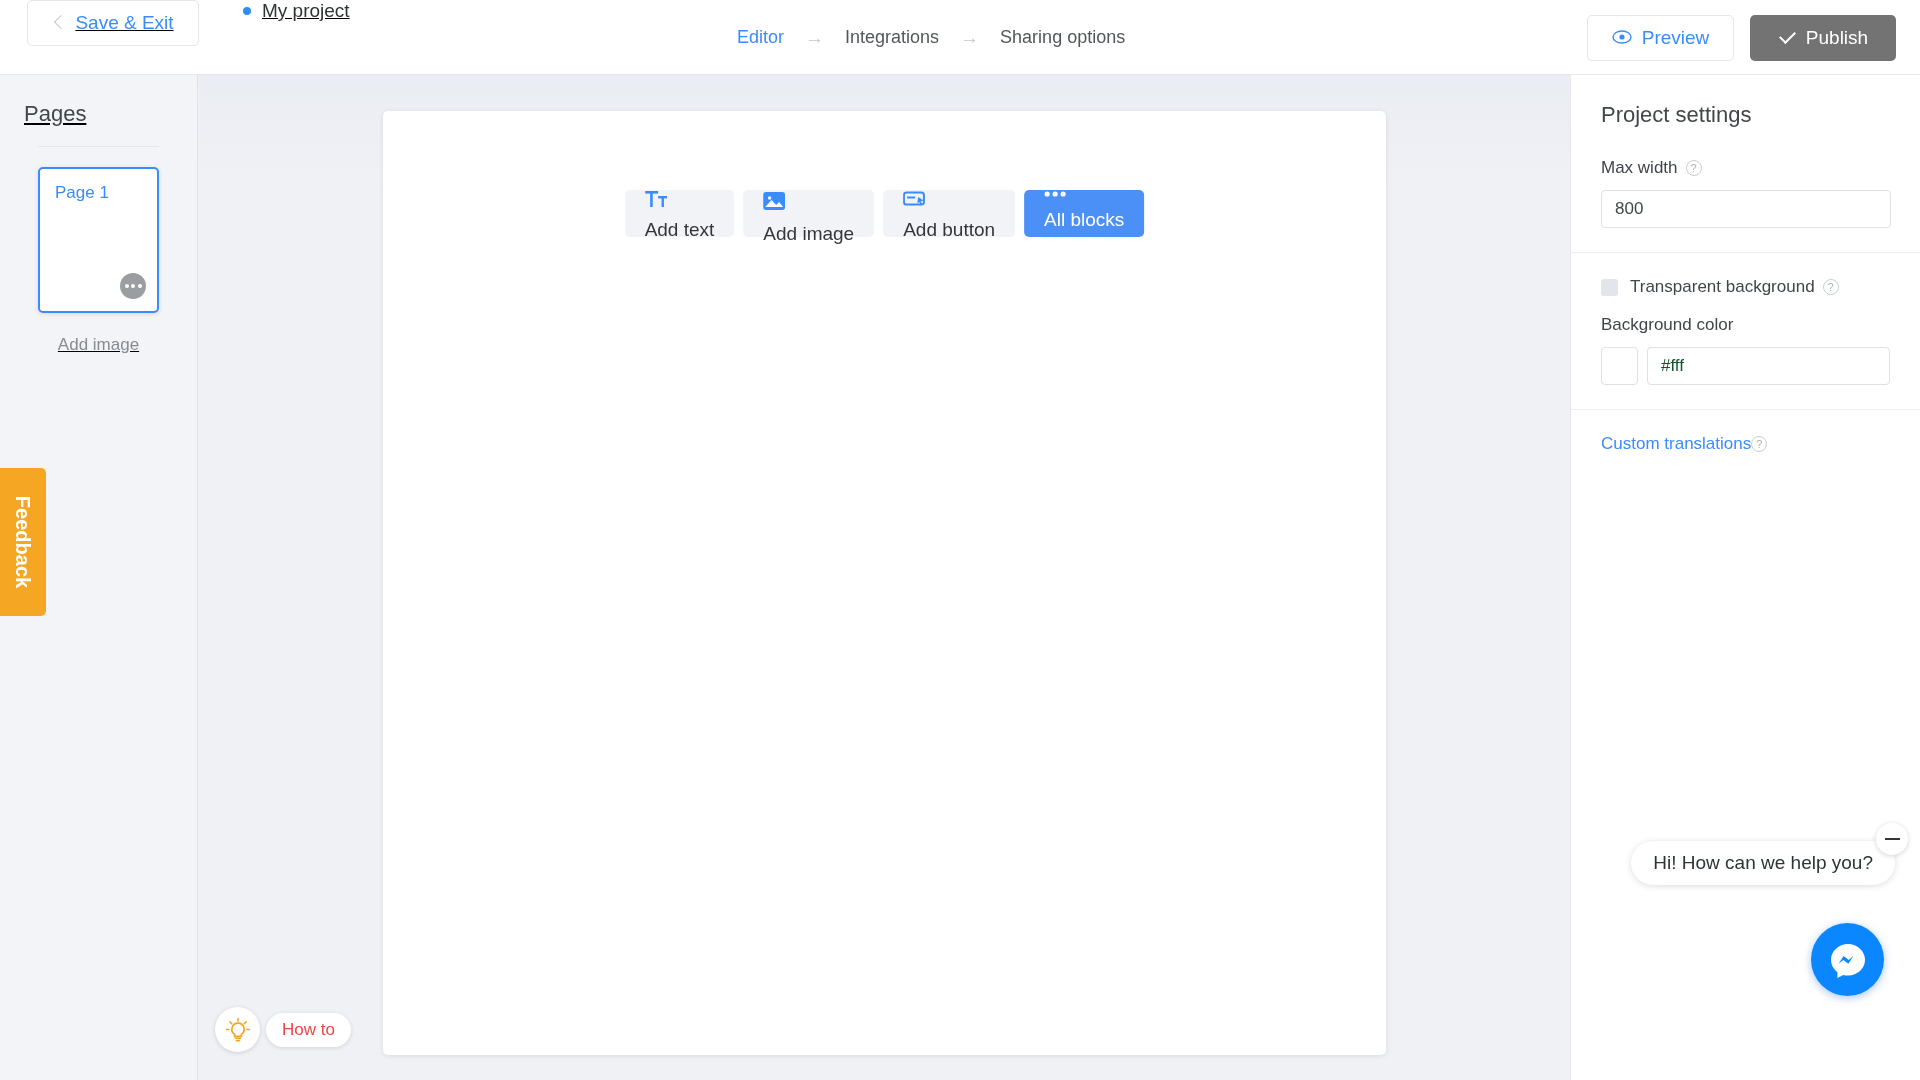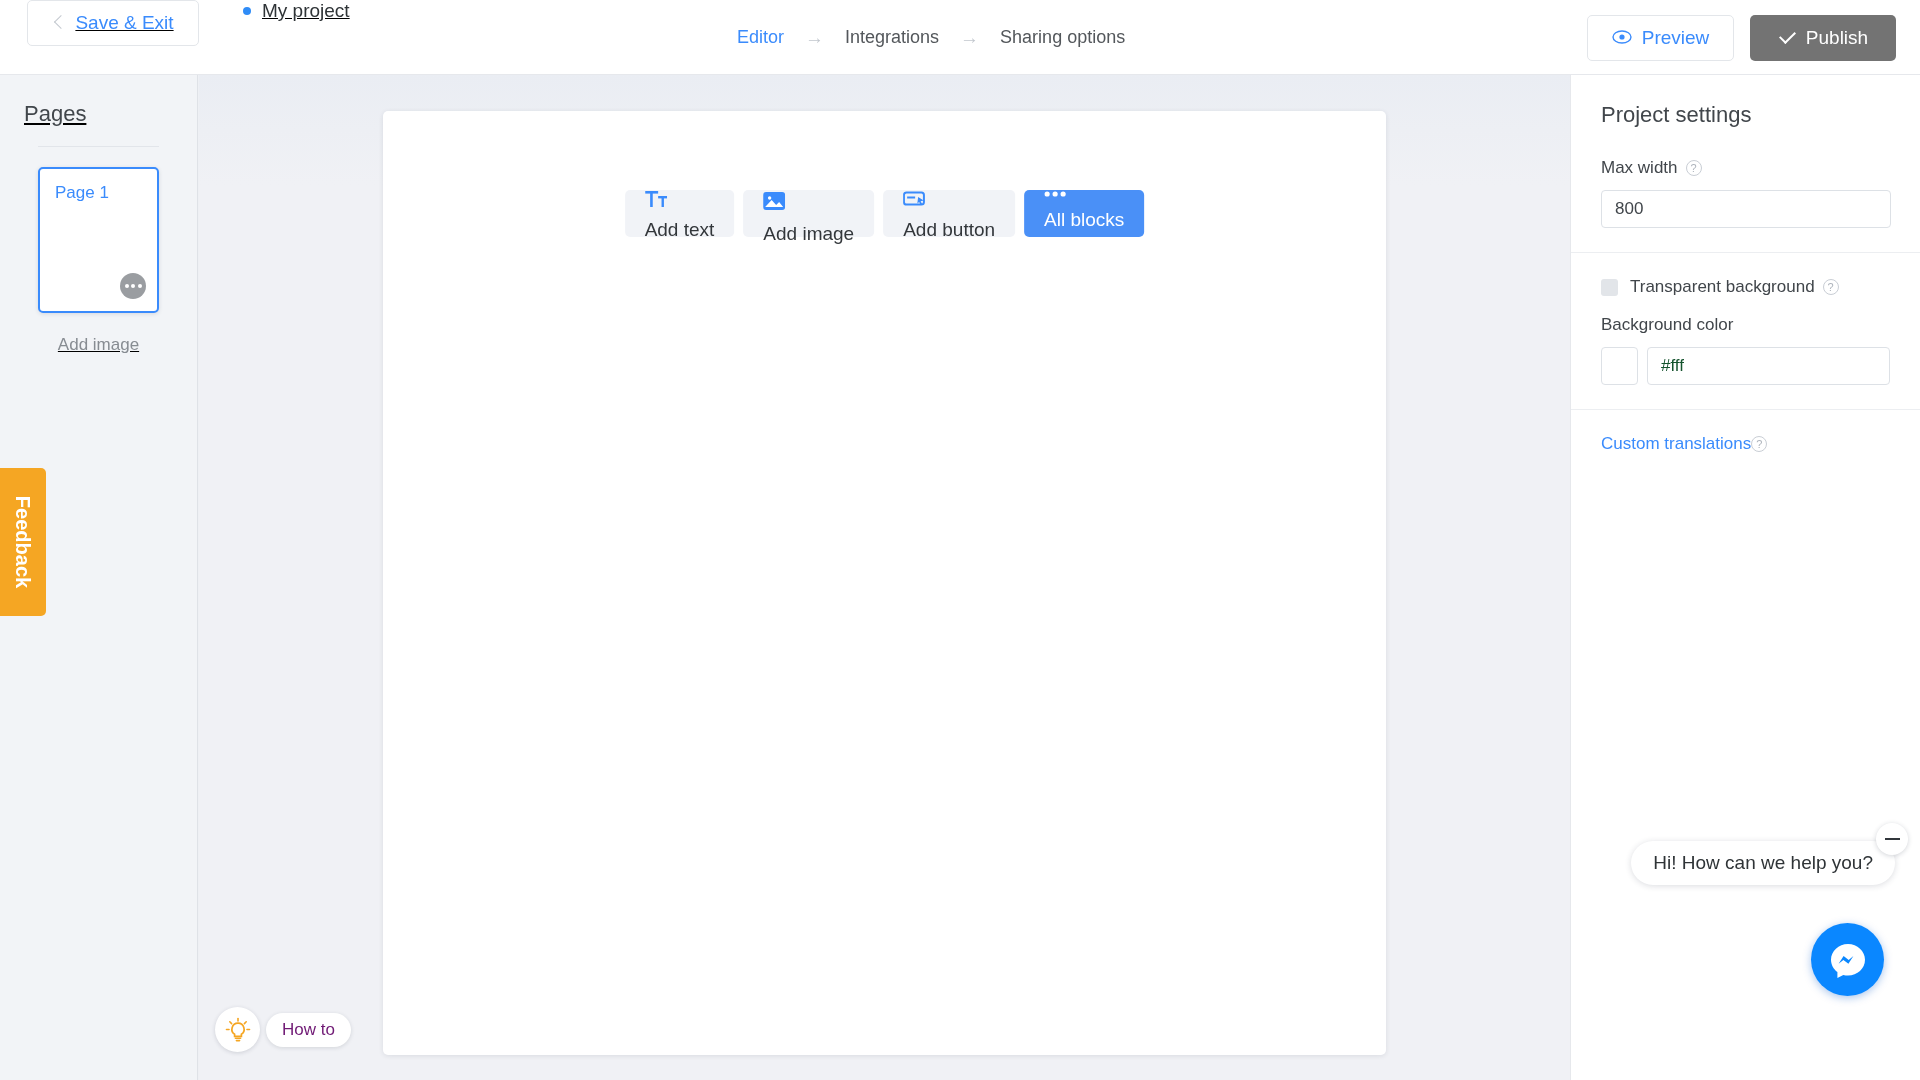--- a/index.html
+++ b/index.html
@@ -208,21 +208,21 @@
     width: 45px; height: 45px; border-radius: 50%;
     background: #fff; box-shadow: 0 1px 4px rgba(30,40,60,.16);
     display: flex; align-items: center; justify-content: center;
     cursor: pointer;
   }
   .howto-pill {
     height: 34px; padding: 0 16px;
     border-radius: 17px; background: #fff;
     box-shadow: 0 1px 4px rgba(30,40,60,.14);
     display: flex; align-items: center;
-    font-size: 17px; color: #701a75; cursor: pointer;
+    font-size: 17px; color: #ef4444; cursor: pointer;
   }
 
   
   .rightpanel {
     position: absolute; top: 75px; right: 0;
     width: 350px; height: 1005px;
     background: #fff;
     border-left: 1px solid #e6e8ec;
   }
   .rp-title {

